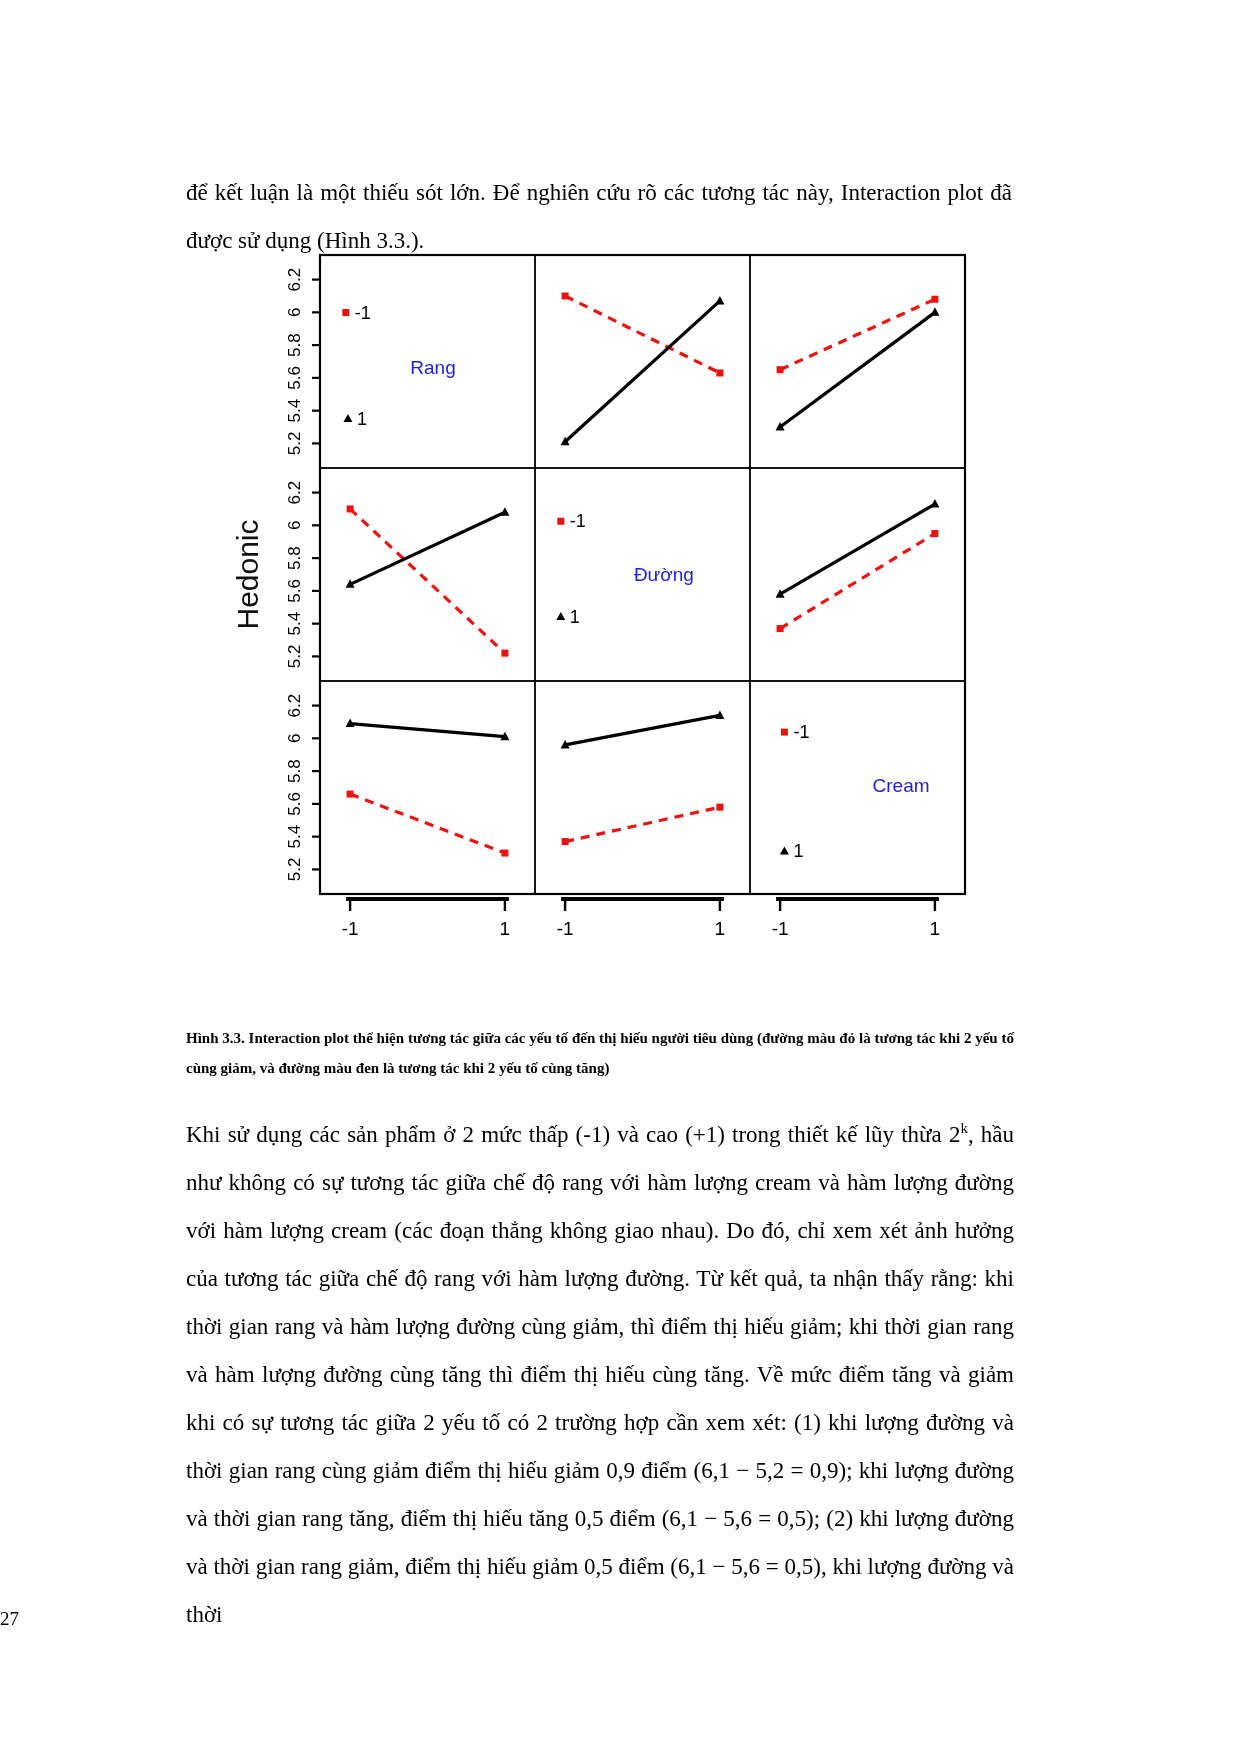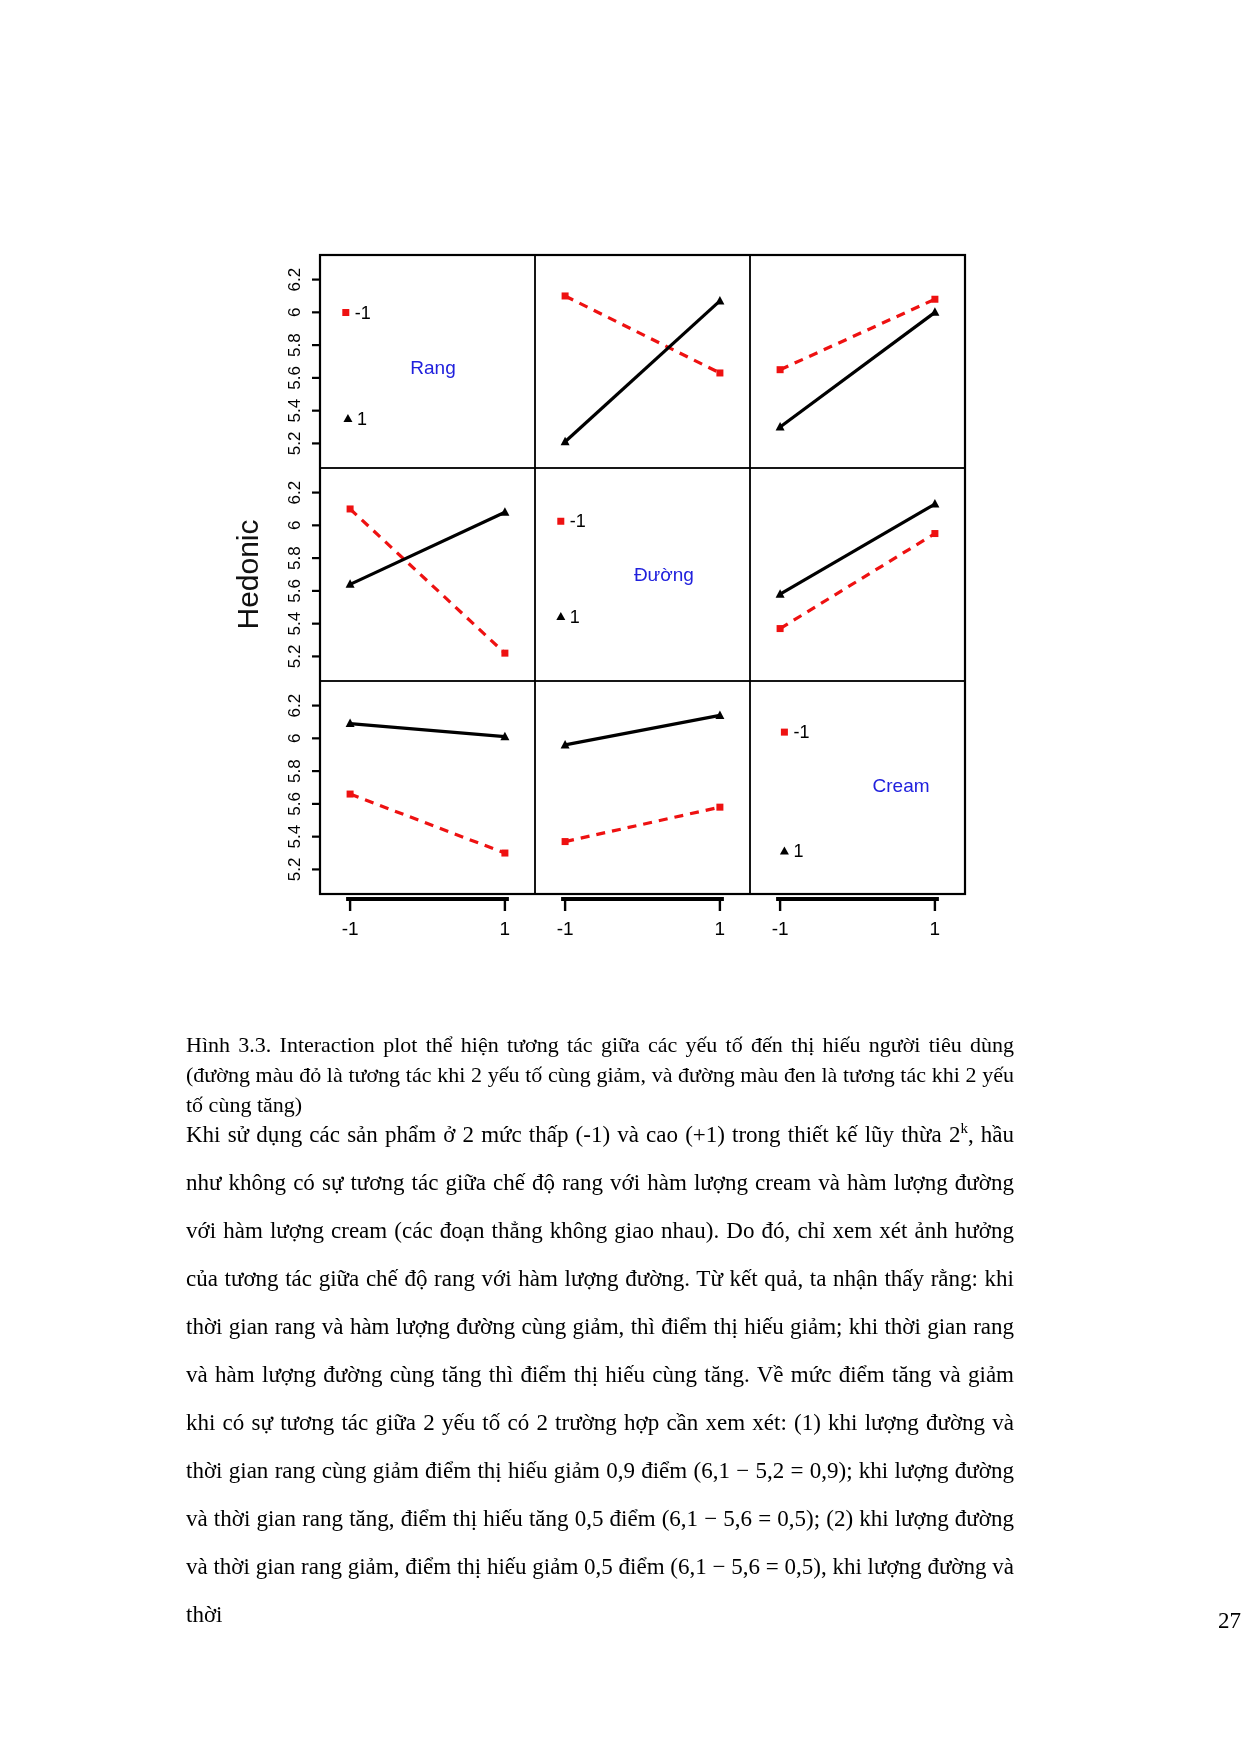--- a/index.html
+++ b/index.html
@@ -13,45 +13,46 @@
     margin:0 auto;
   }
   .intro{
     position:absolute;left:186px;top:146px;width:826px;
     font-size:23px;line-height:48px;
     text-align:justify;
   }
   .figure-wrap{position:absolute;left:230px;top:245px;}
   .caption{
     position:absolute;left:186px;top:1008px;width:828px;
-    font-size:22px;line-height:30px;font-weight:normal;
+    font-size:15px;line-height:30px;font-weight:bold;
     text-align:justify;
   }
   .bodytext{
     position:absolute;left:186px;top:1088px;width:828px;
     font-size:23px;line-height:48px;
     text-align:justify;
   }
   .bodytext sup{font-size:15px;line-height:0;}
   .pageno{
     position:absolute;left:0;top:1608px;width:100%;
-    text-align:right;font-size:23px;
+    text-align:left;font-size:19px;
   }
   
   .tick{font:17px "Liberation Sans", sans-serif;fill:#000;}
   .xtick{font:19px "Liberation Sans", sans-serif;fill:#000;}
   .leg{font:18px "Liberation Sans", sans-serif;fill:#000;}
   .factor{font:19px "Liberation Sans", sans-serif;}
   .ylab{font:30px "Liberation Sans", sans-serif;fill:#111;}
 </style>
 </head>
 <body>
 
 <div class="page">
 
+  <p class="intro">để kết luận là một thiếu sót lớn. Để nghiên cứu rõ các tương tác này, Interaction plot đã được sử dụng (Hình 3.3.).</p>
 
   <div class="figure-wrap">
     <svg id="interaction-plot" width="755" height="709" viewBox="0 0 755 709">
         <rect x="90" y="10" width="215" height="213" fill="none" stroke="#000" stroke-width="1.4"></rect>
         <rect x="112.3" y="64.01" width="7" height="7" fill="#ee1111"></rect>
         <text x="124.8" y="73.51" class="leg">-1</text>
         <text x="180.3" y="129.28000000000003" class="factor" fill="#2020dd">Rang</text>
         <path d="M 117.95 169.01 L 122.45 177.01 L 113.45 177.01 Z" fill="#000000"></path>
         <text x="126.95" y="180.01" class="leg">1</text>
         <rect x="305" y="10" width="215" height="213" fill="none" stroke="#000" stroke-width="1.4"></rect>

